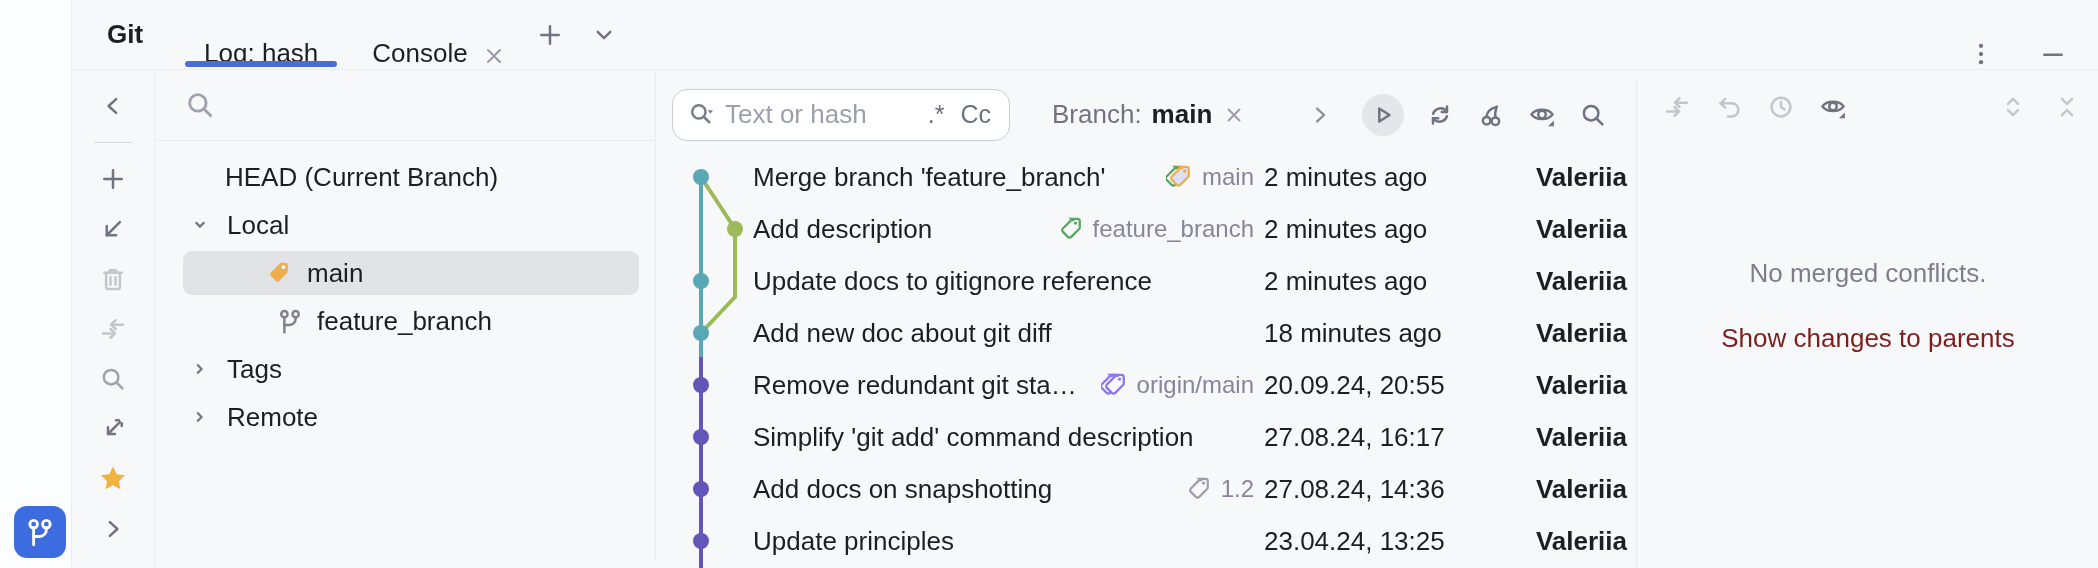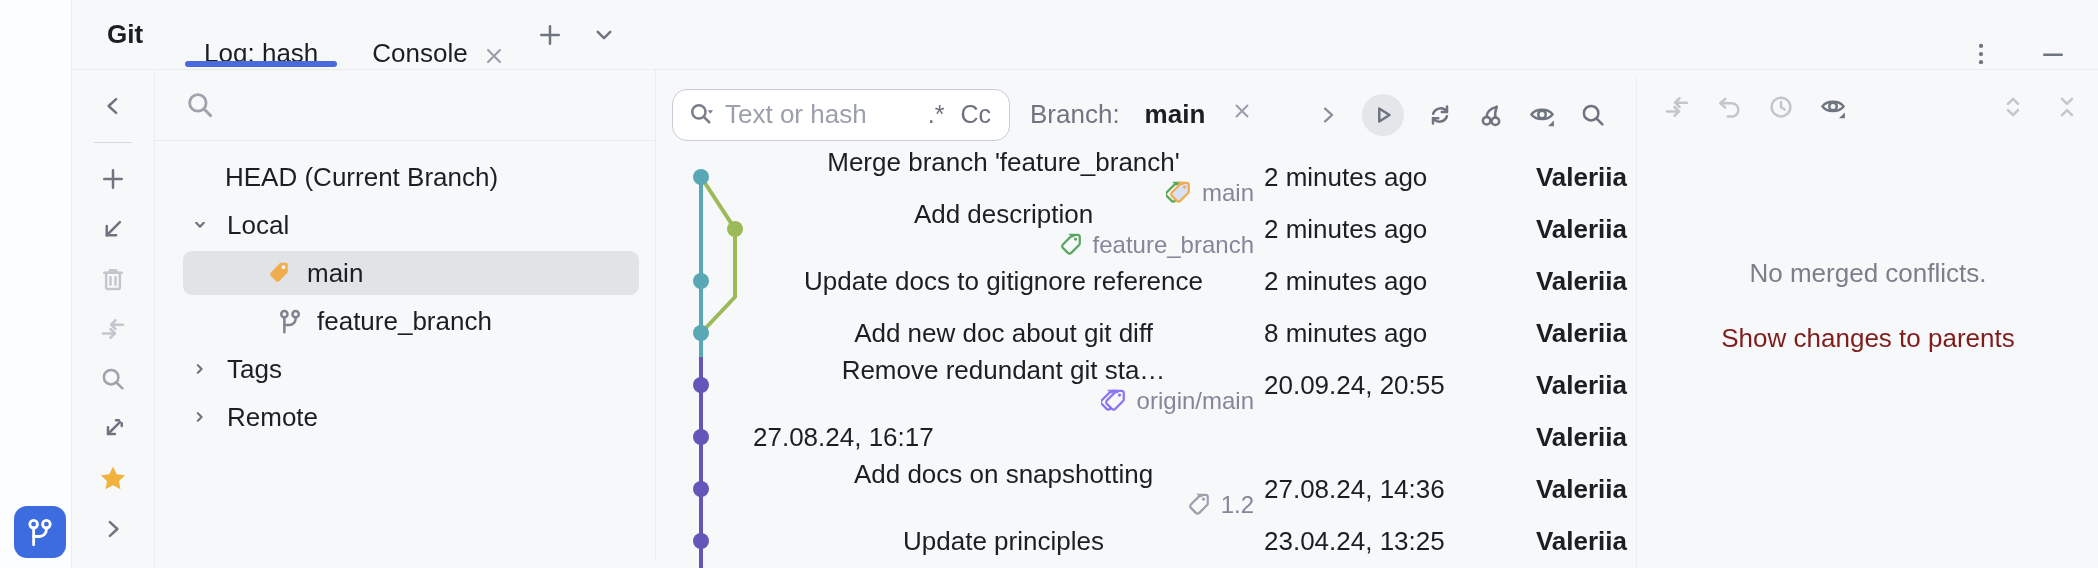--- a/index.html
+++ b/index.html
@@ -62,33 +62,33 @@
 
   
   #log { position:absolute; left:656px; top:78px; bottom:0; width:981px; border-right:1px solid #ebecf0; }
   .log-toolbar { height:73px; display:flex; align-items:center; padding-left:16px; }
   .search-box { width:338px; height:52px; background:#fff; border:1px solid #c9ccd6; border-radius:15px;
     display:flex; align-items:center; padding:0 14px; gap:8px; }
   .search-box input { flex:1; min-width:0; border:none; outline:none; background:transparent;
     font:26px "Liberation Sans",sans-serif; color:#1c1e23; }
   .search-box input::placeholder { color:#9ca0ab; }
   .mini-toggle { color:#6d717c; font-size:25px; padding:0 4px; }
-  .chip { margin-left:20px; display:flex; align-items:flex-start; gap:25px; }
+  .chip { margin-left:42px; display:flex; align-items:center; gap:10px; }
   .chip-label { color:#6e7480; }
   .chip-value { font-weight:600; color:#1c1e23; }
   .chip-close { width:24px; height:24px; color:#9a9eab; }
   .flt-chev { margin-left:60px; width:28px; height:28px; color:#8b8f99; }
   .log-actions { margin-left:auto; display:flex; align-items:center; gap:21px; margin-right:28px; }
   .play-wrap { width:42px; height:42px; border-radius:50%; background:#e4e6ea; display:flex; align-items:center; justify-content:center; }
 
   .commits { position:absolute; top:73px; left:0; right:0; bottom:0; }
   #commit-graph { position:absolute; left:0; top:0; width:97px; height:425px; pointer-events:none; }
   .crow { height:52px; display:flex; align-items:center; padding-right:9px; position:relative; }
   .crow-bg { position:absolute; left:8px; right:8px; top:0; bottom:0; border-radius:10px; background:#d9e0f7; }
-  .crow > * { position:relative;flex-direction:column; }
+  .crow > * { position:relative; }
   .graph-spacer { width:97px; flex:none; }
   .mid { flex:0 0 511px; min-width:0; display:flex; align-items:center; padding-right:10px; }
   .msg { flex:1; min-width:0; white-space:nowrap; overflow:hidden; text-overflow:ellipsis; }
   .ref { margin-left:auto; display:inline-flex; align-items:center; gap:6px; color:#83879a;
     font-size:24px; white-space:nowrap; padding-left:10px; }
   .cdate { flex:0 0 264px; white-space:nowrap; }
   .cauthor { flex:1; text-align:right; font-weight:700; white-space:nowrap; }
 
   
   #details { position:absolute; left:1638px; top:70px; right:0; bottom:0; }
@@ -389,21 +389,21 @@
         </span>
       <span class="cdate">2 minutes ago</span>
       <span class="cauthor">Valeriia</span>
     </div>
 
     <div class="crow">
       <span class="graph-spacer"></span>
       <span class="mid">
           <span class="msg">Add new doc about git diff</span>
         </span>
-      <span class="cdate">8 minutes ago</span>
+      <span class="cdate">18 minutes ago</span>
       <span class="cauthor">Valeriia</span>
     </div>
 
     <div class="crow">
       <span class="graph-spacer"></span>
       <span class="mid">
         <span class="msg">Remove redundant git sta…</span>
         <span class="ref">
           <svg class="tag30" viewBox="0 0 24 24">
             <path transform="translate(-4.2 0)" d="M11.2 3.8h5.3a1.7 1.7 0 0 1 1.7 1.7v5.3a1.7 1.7 0 0 1-.5 1.2l-6.3 6.3a1.9 1.9 0 0 1-2.7 0l-4-4a1.9 1.9 0 0 1 0-2.7l6.3-6.3a1.7 1.7 0 0 1 1.2-.5Z" fill="none" stroke="#8d75f0" stroke-width="1.8"></path>
@@ -412,20 +412,23 @@
           </svg>
           <span>origin/main</span>
         </span>
       </span>
       <span class="cdate">20.09.24, 20:55</span>
       <span class="cauthor">Valeriia</span>
     </div>
 
     <div class="crow">
       <span class="graph-spacer"></span>
+      <span class="mid">
+          <span class="msg">Simplify 'git add' command description</span>
+        </span>
       <span class="cdate">27.08.24, 16:17</span>
       <span class="cauthor">Valeriia</span>
     </div>
 
     <div class="crow">
       <span class="graph-spacer"></span>
       <span class="mid">
         <span class="msg">Add docs on snapshotting</span>
         <span class="ref">
           <svg class="tag30" viewBox="0 0 24 24">

